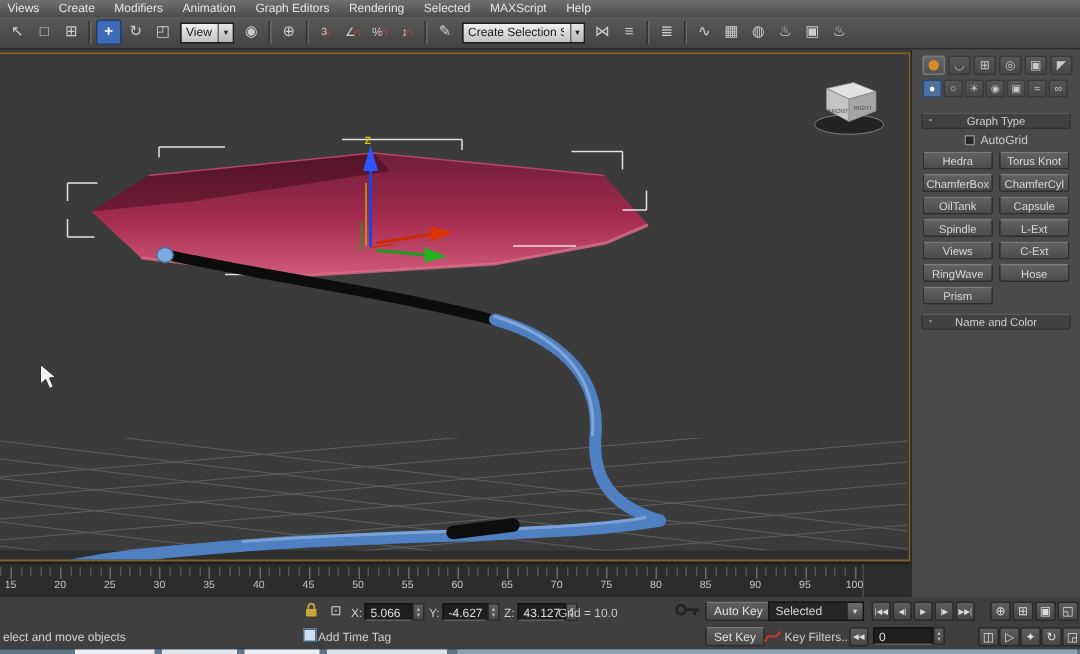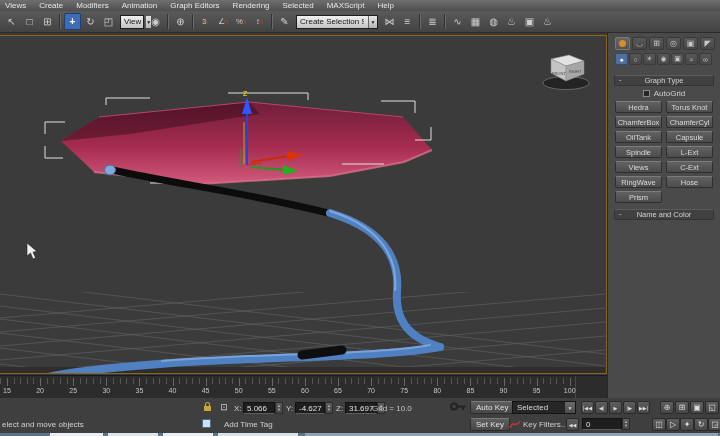--- a/index.html
+++ b/index.html
@@ -127,21 +127,21 @@
   <div class="tsep"></div>
   <div class="tbtn active">
       <span>+</span>
     </div>
   <div class="tbtn">
       <span>↻</span>
     </div>
   <div class="tbtn">
       <span>◰</span>
     </div>
-  <div class="tdrop" style="width:24px">
+  <div class="tdrop" style="width:36px">
     <span>View</span>
     <span class="dar">▼</span>
   </div>
   <div class="tbtn">
       <span>◉</span>
     </div>
   <div class="tsep"></div>
   <div class="tbtn">
       <span>⊕</span>
     </div>
@@ -493,21 +493,21 @@
   <span class="abs" style="left:286px;top:6px">Y:</span>
   <div class="abs sfield" style="left:295px;top:4px;width:30px">
       <span>-4.627</span>
     </div>
   <div class="abs spin" style="left:325px;top:4px">
       <span>▲</span>
       <span>▼</span>
     </div>
   <span class="abs" style="left:336px;top:6px">Z:</span>
   <div class="abs sfield" style="left:345px;top:4px;width:32px">
-      <span>31.697</span>
+      <span>43.127</span>
     </div>
   <div class="abs spin" style="left:377px;top:4px">
       <span>▲</span>
       <span>▼</span>
     </div>
   <span class="abs" style="left:372px;top:6px;color:#c8c8c8">Grid = 10.0</span>
   <div class="abs" style="left:450px;top:3px">
     <svg width="18" height="11">
         <circle cx="4" cy="5.5" r="3" stroke="#242424" stroke-width="2" fill="none"></circle>
     <line x1="7" y1="5.5" x2="16" y2="5.5" stroke="#242424" stroke-width="2"></line>
@@ -546,21 +546,21 @@
       <span>▣</span>
     </div>
   <div class="abs nvb" style="left:705px;top:3px">
       <span>◱</span>
     </div>
 
   <span class="abs" style="left:2px;top:22px;color:#d2d2d2">elect and move objects</span>
   <div class="abs" style="left:202px;top:21px">
       <span class="ttag"></span>
     </div>
-  <span class="abs" style="left:224px;top:22px">Add Time Tag</span>
+  <span class="abs" style="left:212px;top:22px">Add Time Tag</span>
   <div class="abs sbtn" style="left:470px;top:20px">
       <span>Set Key</span>
     </div>
   <div class="abs" style="left:509px;top:20px">
     <svg width="12" height="12">
         <path d="M1 10 C4 1,7 11,11 3" stroke="#c23b33" stroke-width="1.5" fill="none"></path>
       </svg>
   </div>
   <span class="abs" style="left:523px;top:22px">Key Filters...</span>
   <div class="abs pbk" style="left:566px;top:20px">

